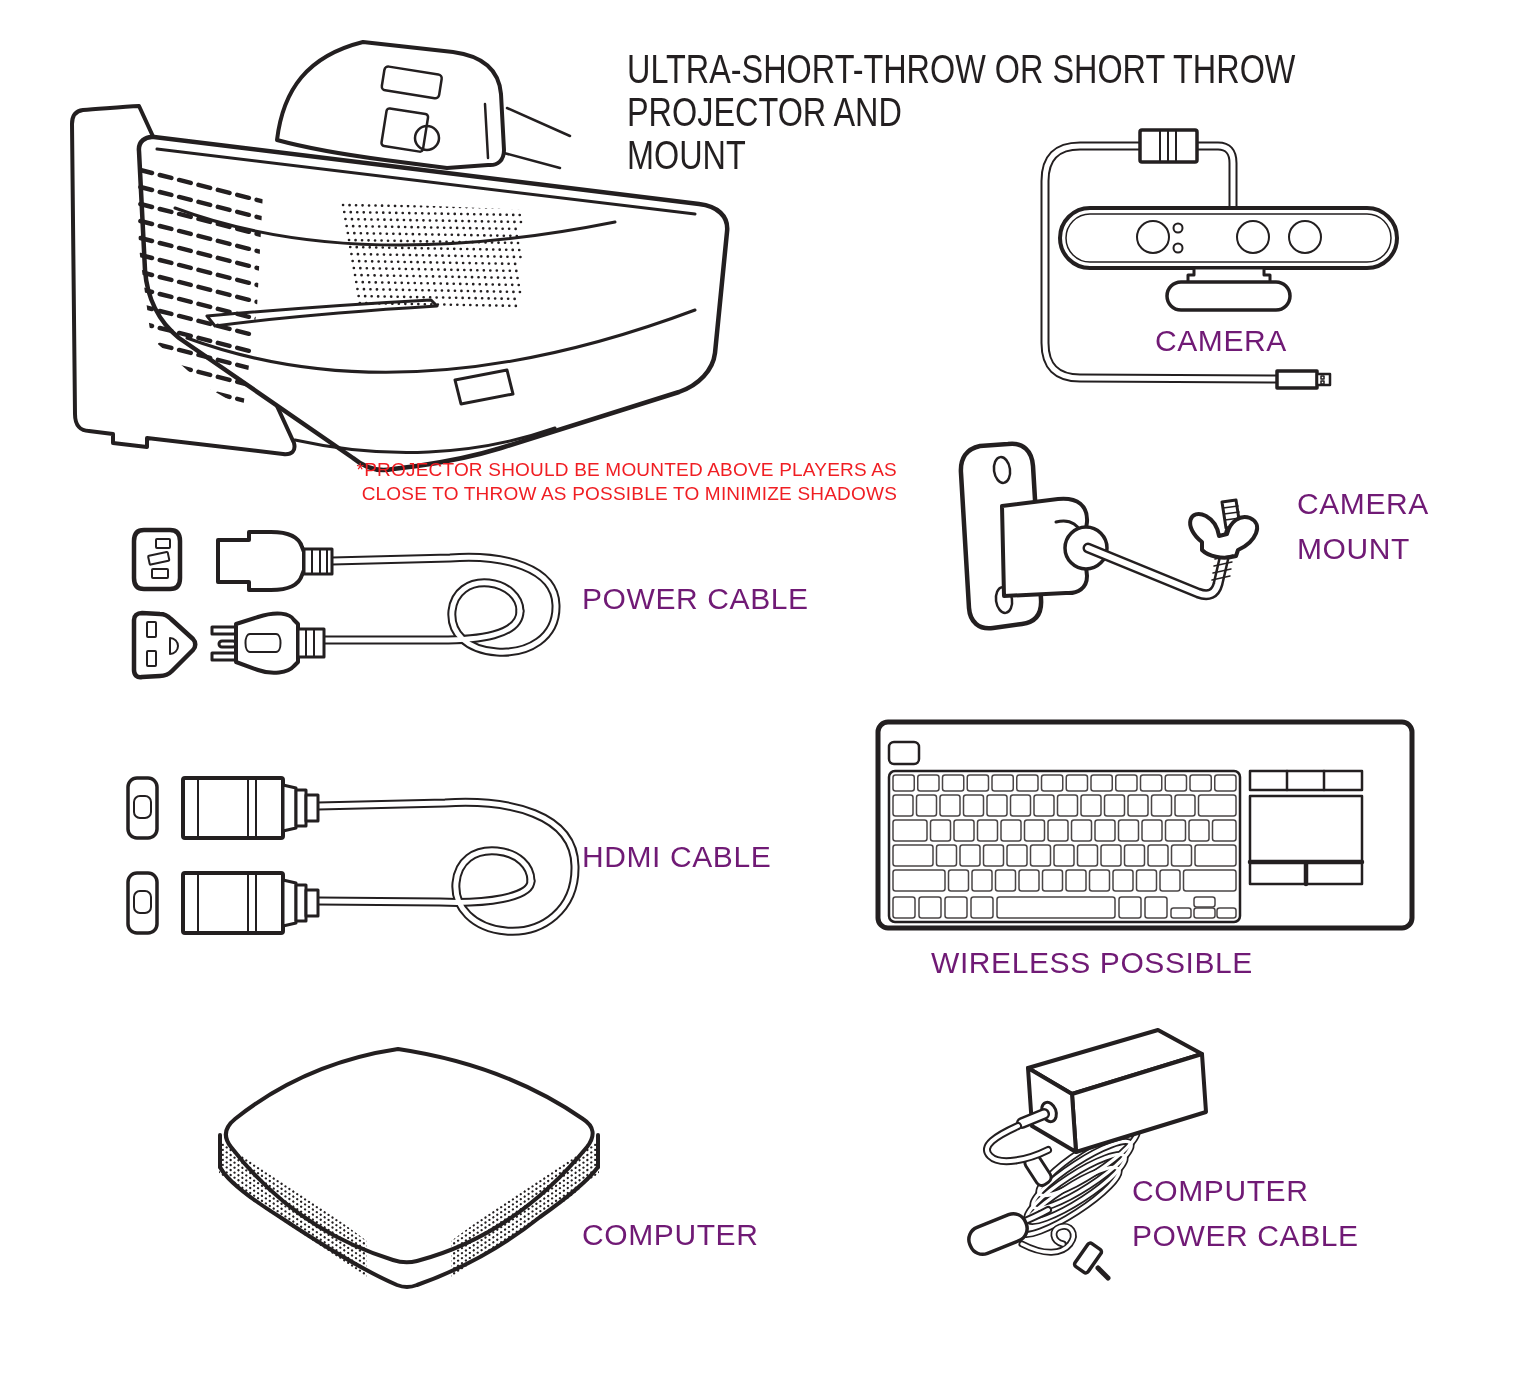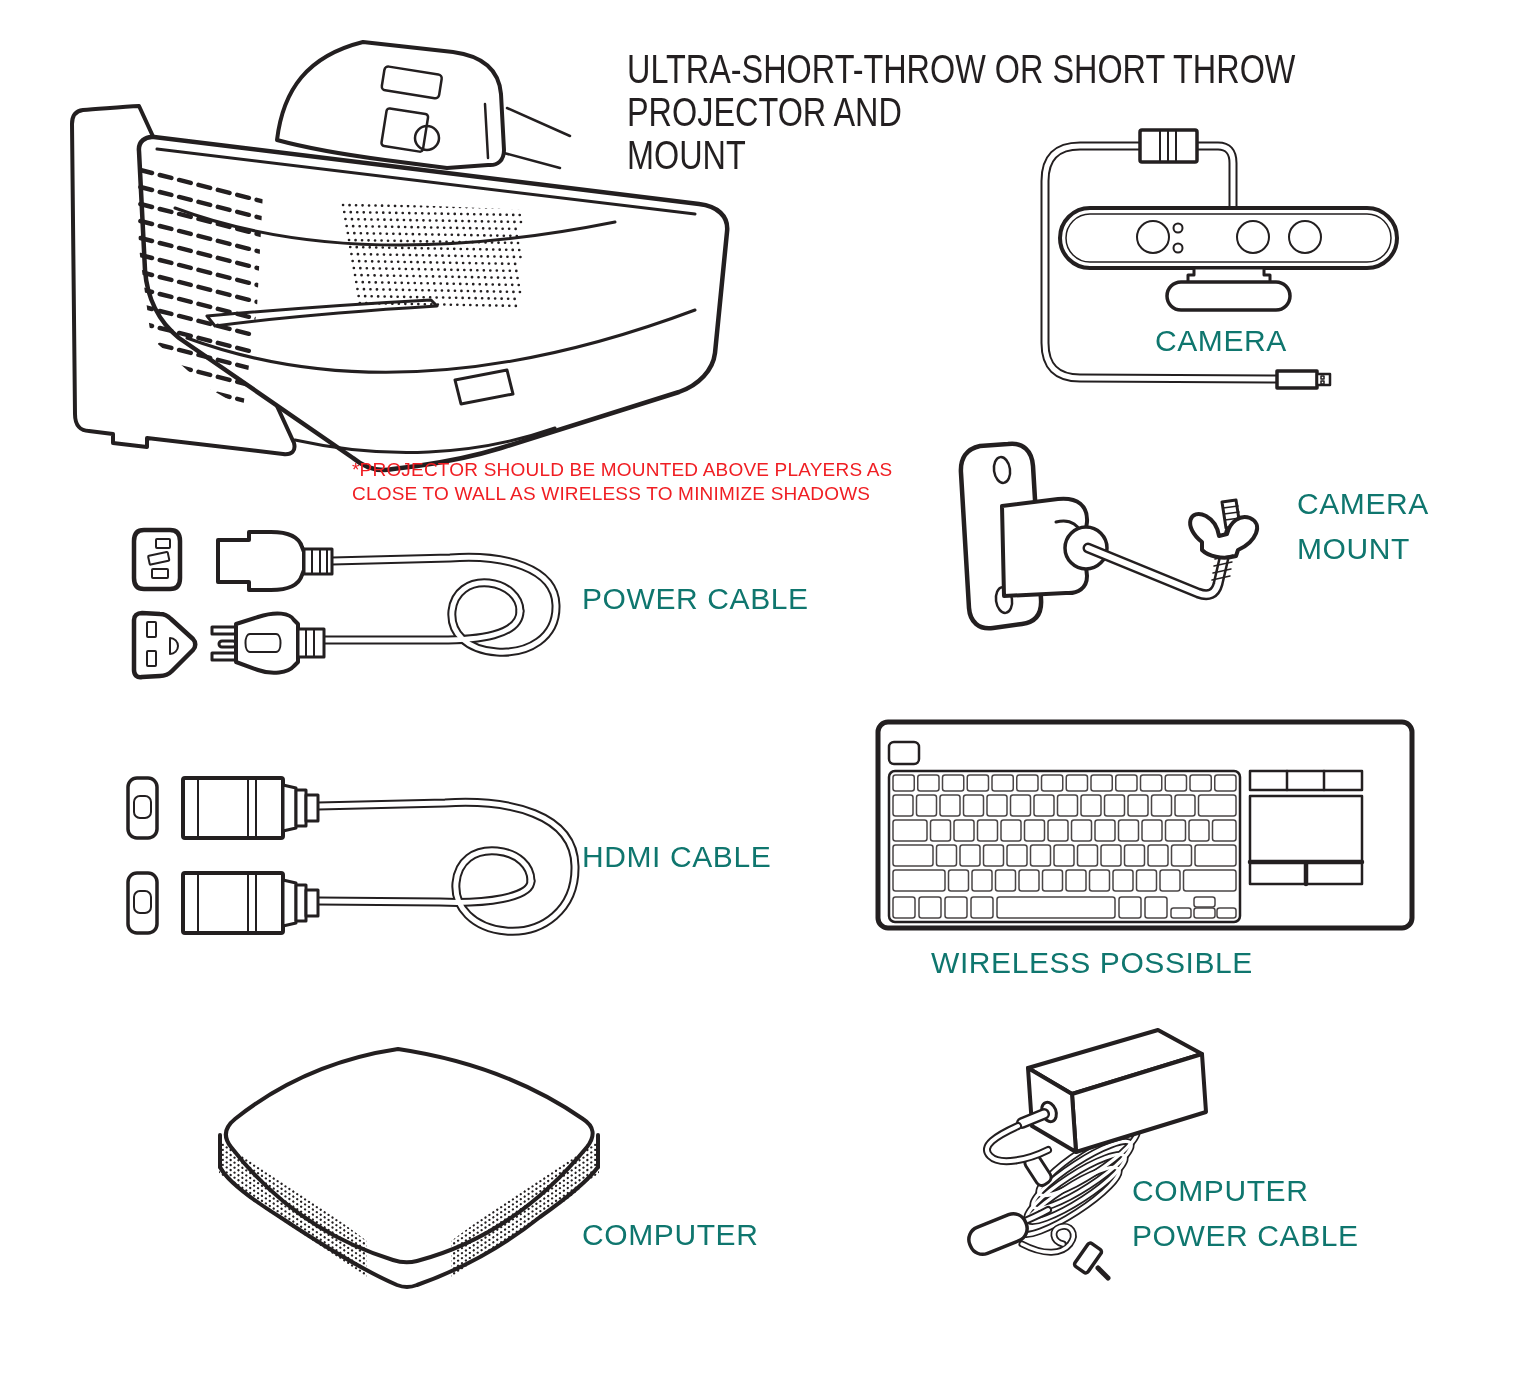--- a/index.html
+++ b/index.html
@@ -2,24 +2,24 @@
 <html><head>
 <meta charset="utf-8">
 <style>
   html,body{margin:0;padding:0;background:#fff;}
   #canvas{position:relative;width:1516px;height:1395px;background:#FFFFFF;overflow:hidden;
           font-family:"Liberation Sans",sans-serif;color:#231F20;}
   svg{position:absolute;overflow:visible;}
   .title{position:absolute;left:627px;top:48px;font-size:40px;line-height:43px;
          transform:scaleX(.81);transform-origin:left top;white-space:nowrap;
          letter-spacing:0;color:#231F20;}
-  .note{position:absolute;left:352px;top:458px;width:545px;text-align:left;
+  .note{position:absolute;left:352px;top:458px;width:545px;text-align:right;
         font-size:19px;line-height:24px;color:#F01E23;letter-spacing:.2px;}
   .lbl{position:absolute;font-size:30px;line-height:45px;letter-spacing:.6px;
-       white-space:nowrap;color:#0f766e;}
+       white-space:nowrap;color:#701a75;}
   
   .s{stroke:#231F20;fill:none;stroke-linecap:round;stroke-linejoin:round;}
   .f{fill:#fff;stroke:#231F20;stroke-linejoin:round;stroke-linecap:round;}
   .w15{stroke-width:1.5}.w2{stroke-width:2}.w25{stroke-width:2.5}.w3{stroke-width:3}
   .w35{stroke-width:3.5}.w4{stroke-width:4}.w45{stroke-width:4.5}.w5{stroke-width:5}
   .cb{stroke:#231F20;fill:none;stroke-width:9;stroke-linecap:round;stroke-linejoin:round;}
   .cw{stroke:#fff;fill:none;stroke-width:5;stroke-linecap:round;stroke-linejoin:round;}
   .key{fill:#fff;stroke:#4a4546;stroke-width:1.5;}
 </style>
 </head>
@@ -403,21 +403,21 @@
   </svg>
 
   <div class="title">
     <div>ULTRA-SHORT-THROW OR SHORT THROW</div>
     <div>PROJECTOR AND</div>
     <div>MOUNT</div>
   </div>
 
   <div class="note">
     <div>*PROJECTOR SHOULD BE MOUNTED ABOVE PLAYERS AS</div>
-    <div>CLOSE TO WALL AS WIRELESS TO MINIMIZE SHADOWS</div>
+    <div>CLOSE TO THROW AS POSSIBLE TO MINIMIZE SHADOWS</div>
   </div>
 
   <div class="lbl" style="left:582px;top:576px">
     <div>POWER CABLE</div>
   </div>
 
   <div class="lbl" style="left:1155px;top:318px">CAMERA</div>
 
   <div class="lbl" style="left:1297px;top:481px">
     <div>CAMERA</div>

